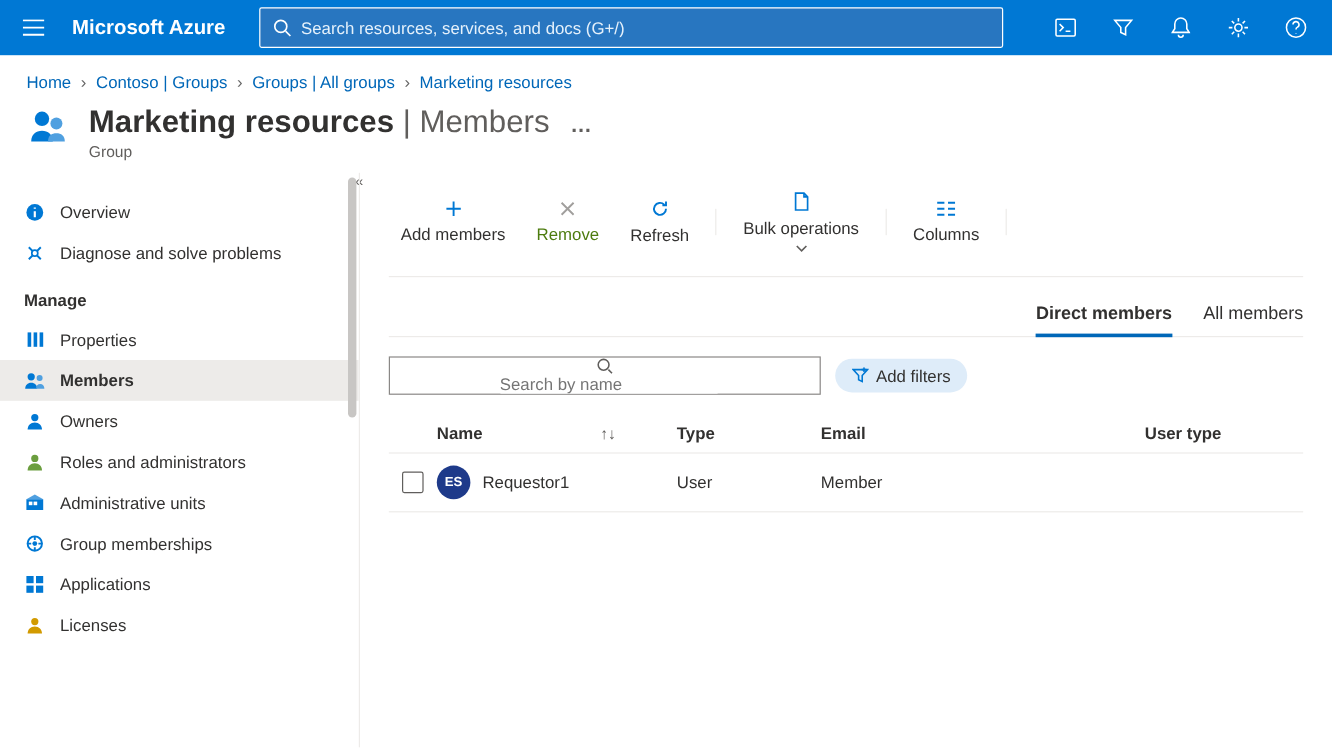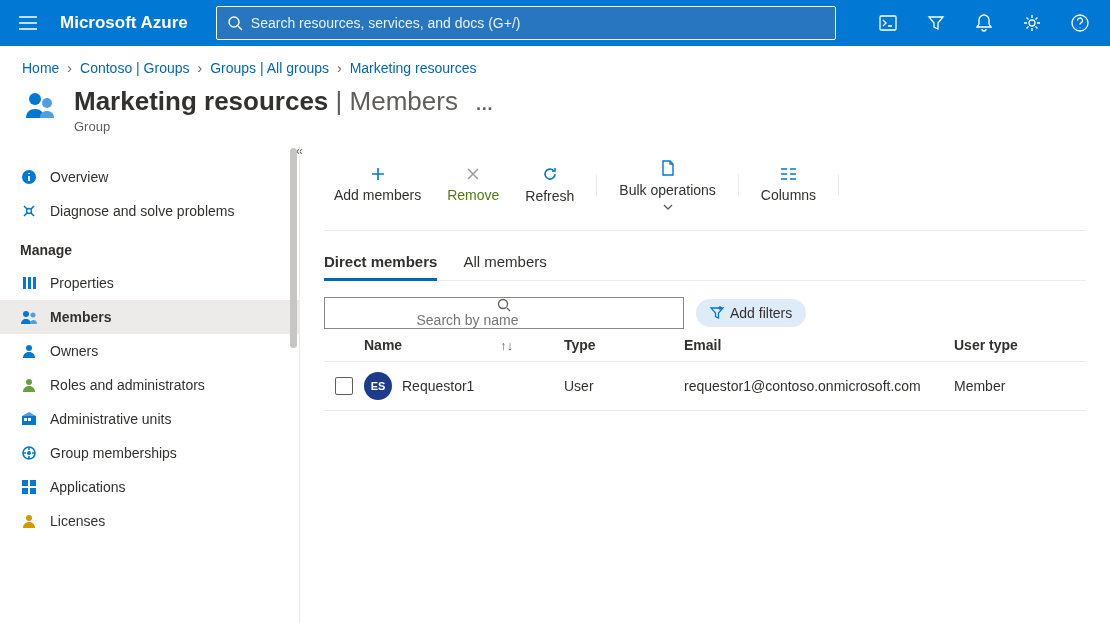--- a/index.html
+++ b/index.html
@@ -40,31 +40,31 @@
 .side-heading { font-size: 14px; font-weight: 600; padding: 14px 20px 8px; color: #323130; }
 .side-scrollbar { position: absolute; right: 2px; top: 4px; width: 7px; height: 200px; background: #c8c6c4; border-radius: 4px; }
 
 
 .main { flex: 1; padding: 6px 24px 0 24px; overflow: hidden; }
 .toolbar { display: flex; align-items: center; gap: 6px; padding: 4px 0 14px; border-bottom: 1px solid #edebe9; }
 .tbtn { display: flex; align-items: center; gap: 6px; padding: 6px 10px; font-size: 14px; cursor: pointer; color: #323130; border-radius: 2px; flex-direction: column; }
 .tbtn.disabled { color: #4d7c0f; cursor: default; }
 .tsep { width: 1px; height: 22px; background: #edebe9; margin: 0 6px; }
 
-.tabs { display: flex; gap: 26px; margin-top: 16px; border-bottom: 1px solid #edebe9; }
+.tabs { display: flex; gap: 26px; margin-top: 16px; border-bottom: 1px solid #edebe9; justify-content: flex-end; }
 .tab { padding: 6px 0 10px; font-size: 15px; cursor: pointer; color: #323130; position: relative; }
 .tab.active { font-weight: 600; }
 .tab.active::after { content: ""; position: absolute; left: 0; right: 0; bottom: -1px; height: 3px; background: #0067b8; }
 
 .filterrow { display: flex; align-items: center; gap: 12px; margin-top: 16px; }
 .searchname { width: 360px; height: 32px; border: 1px solid #8a8886; display: flex; align-items: center; padding: 0 8px; flex-direction: column; }
 .searchname input { flex: 1; border: none; outline: none; font-size: 14px; margin-left: 6px; }
 .addfilter { display: flex; align-items: center; gap: 6px; padding: 6px 14px; background: #deecf9; border-radius: 14px; font-size: 14px; cursor: pointer; color: #323130; }
 
-.thead { display: flex; align-items: flex-start; padding: 8px 0; border-bottom: 1px solid #edebe9; font-size: 14px; font-weight: 600; color: #323130; }
+.thead { display: flex; align-items: flex-start; margin-top: 16px; padding: 8px 0; border-bottom: 1px solid #edebe9; font-size: 14px; font-weight: 600; color: #323130; }
 .trow { display: flex; align-items: center; padding: 10px 0; border-bottom: 1px solid #edebe9; font-size: 14px; }
 .col-cb { width: 40px; display: flex; justify-content: center; }
 .col-name { width: 200px; display: flex; align-items: center; gap: 10px; }
 .col-type { width: 120px; }
 .col-email { width: 270px; }
 .col-usertype { flex: 1; }
 .checkbox { width: 18px; height: 18px; border: 1px solid #605e5c; border-radius: 2px; cursor: pointer; }
 .avatar { width: 28px; height: 28px; border-radius: 50%; background: #1e3a8a; color: #fff; display: flex; align-items: center; justify-content: center; font-size: 11px; font-weight: 600; }
 .sorticon { margin-left: 88px; color: #605e5c; font-size: 13px; }
 
@@ -335,18 +335,17 @@
 
     <div class="trow">
       <div class="col-cb">
         <div class="checkbox"></div>
       </div>
       <div class="col-name">
         <div class="avatar">ES</div>
         <span>Requestor1</span>
       </div>
       <div class="col-type">User</div>
-      <div class="col-email">requestor1@contoso.onmicrosoft.com</div>
       <div class="col-usertype">Member</div>
     </div>
 
   </div>
 </div>
 
 </body></html>

